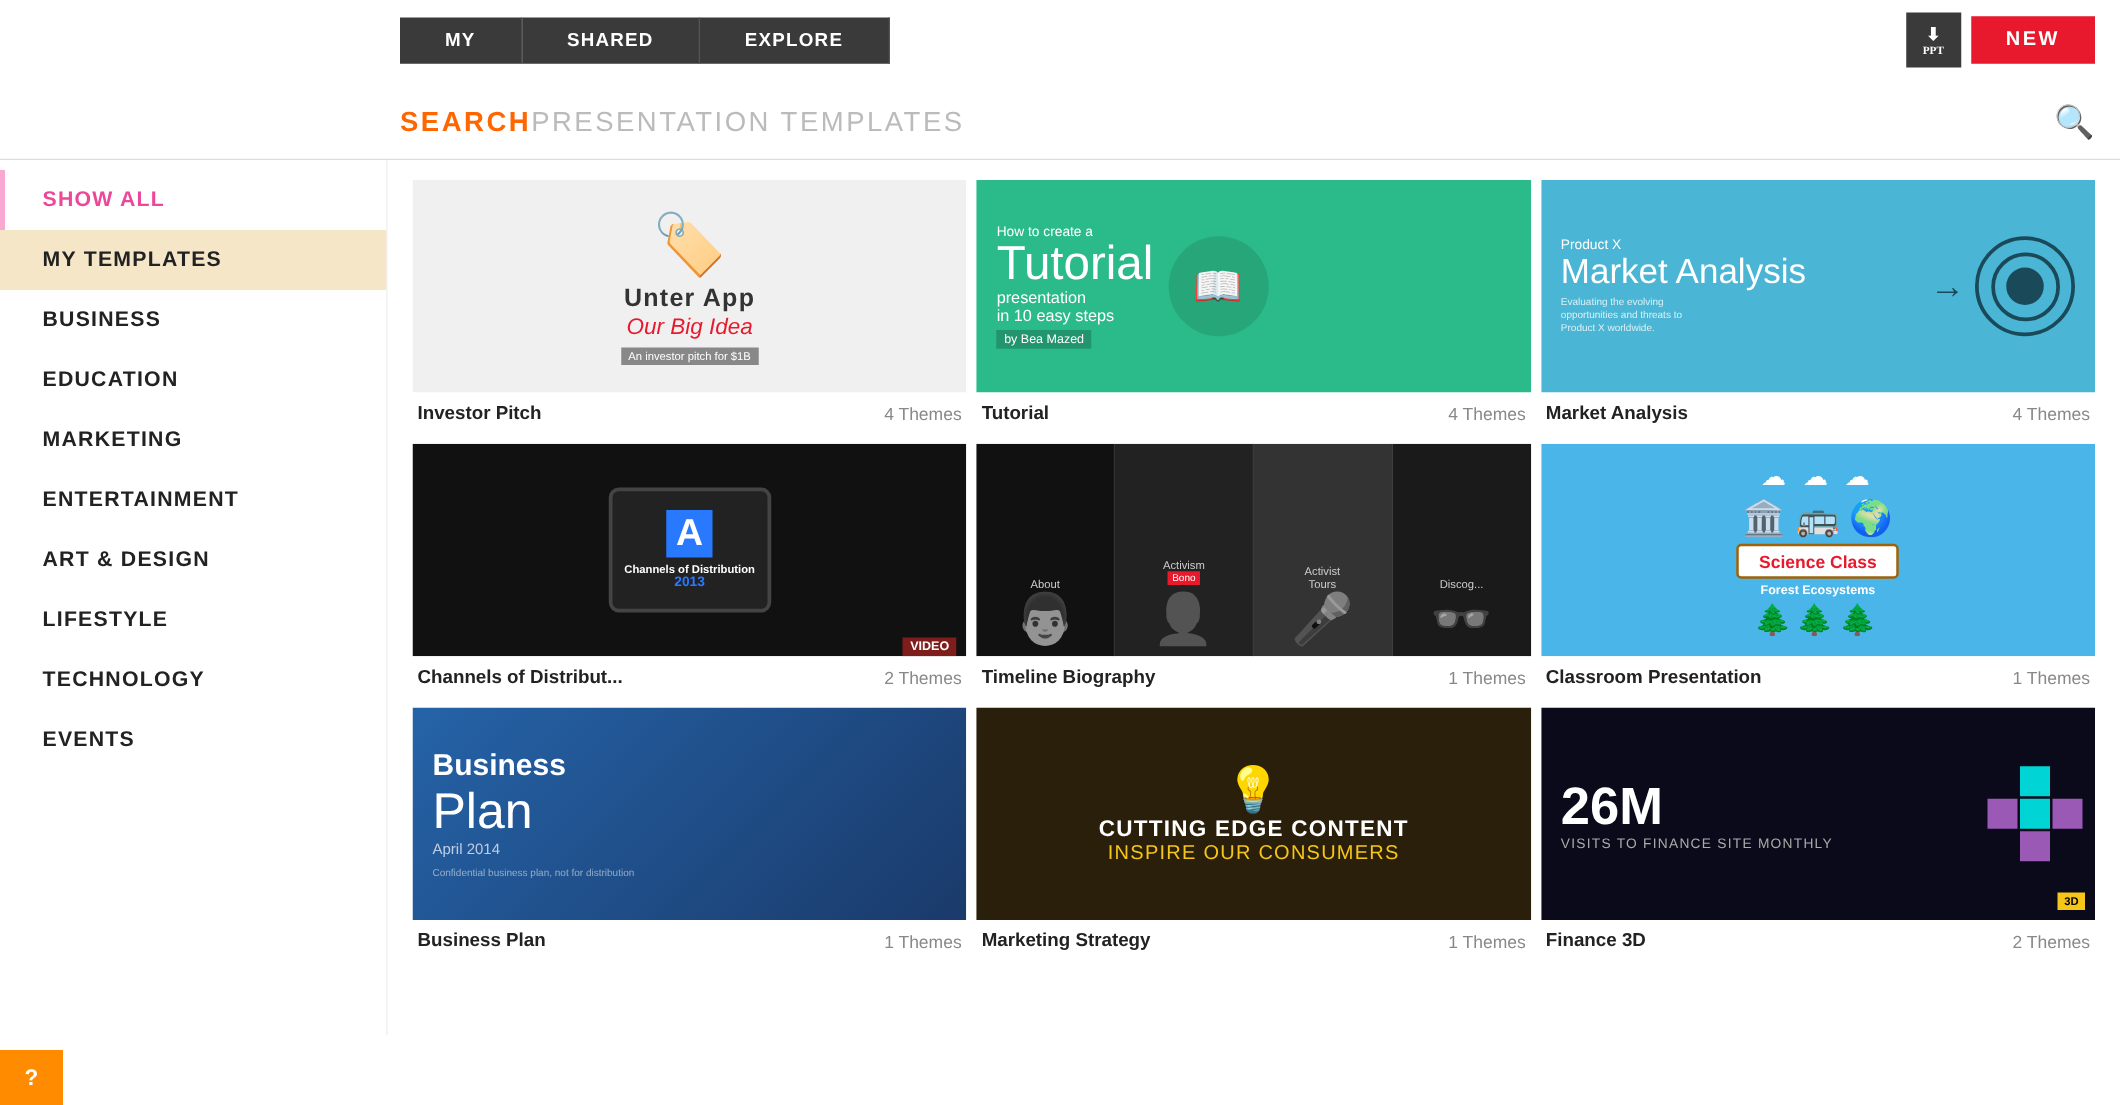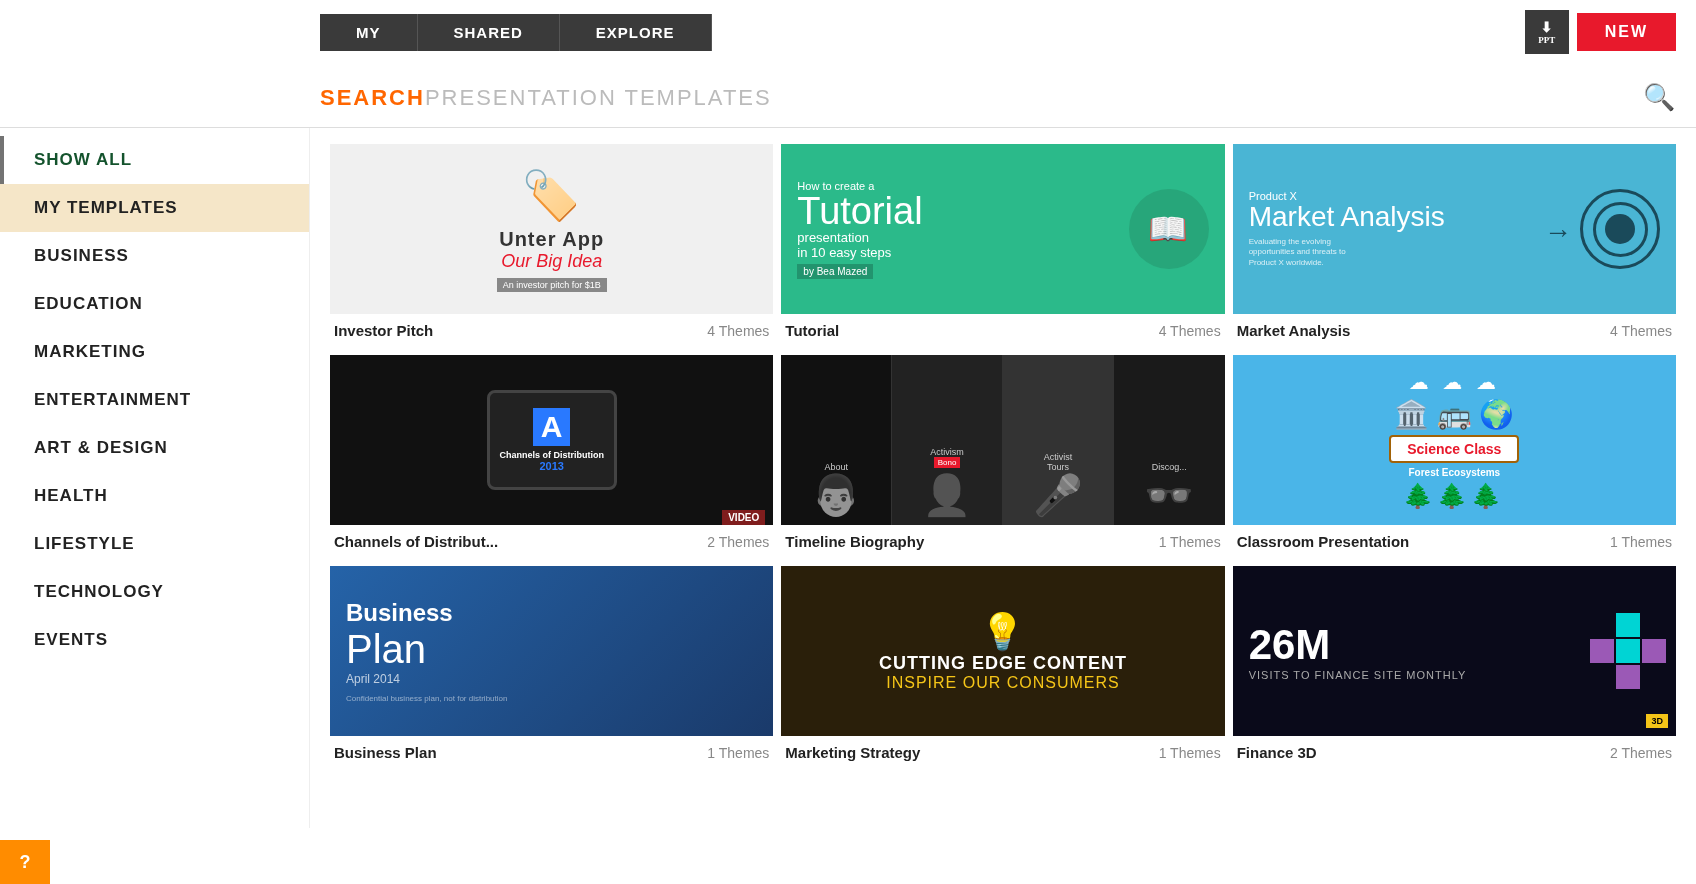--- a/index.html
+++ b/index.html
@@ -46,22 +46,22 @@
       padding: 14px 20px 14px 30px;
       font-size: 17px;
       font-weight: 900;
       text-transform: uppercase;
       letter-spacing: 1px;
       cursor: pointer;
       color: #222;
       border-left: 4px solid transparent;
     }
     .sidebar-item.active {
-      color: #14532d;
-      border-left: 4px solid #737373;
+      color: #ec4899;
+      border-left: 4px solid #f9a8d4;
     }
     .sidebar-item.selected {
       background: #f5e6c8;
       border-left: 4px solid transparent;
     }
 
     
     .help-btn {
       position: fixed;
       bottom: 0;
@@ -144,23 +144,24 @@
       background: #888;
       color: #fff;
       padding: 2px 6px;
       margin-top: 6px;
     }
 
     .thumb-tutorial {
       background: #2bba8a;
       display: flex;
       align-items: center;
-      justify-content: space-between;
+      justify-content: flex-start;
       height: 100%;
       padding: 16px;
+      gap: 12px;
     }
     .thumb-tutorial .text-block { color: #fff; }
     .thumb-tutorial .how-to { font-size: 11px; font-weight: 300; }
     .thumb-tutorial .big { font-size: 38px; font-weight: 300; line-height: 1; }
     .thumb-tutorial .by { font-size: 10px; background: rgba(0,0,0,0.2); display: inline-block; padding: 2px 6px; margin-top: 4px; }
     .thumb-tutorial .circle {
       width: 80px; height: 80px;
       background: #27a67a;
       border-radius: 50%;
       display: flex; align-items: center; justify-content: center;
@@ -363,23 +364,20 @@
       <span>EDUCATION</span>
     </div>
     <div class="sidebar-item">
       <span>MARKETING</span>
     </div>
     <div class="sidebar-item">
       <span>ENTERTAINMENT</span>
     </div>
     <div class="sidebar-item">
       <span>ART &amp; DESIGN</span>
-    </div>
-    <div class="sidebar-item">
-      <span>HEALTH</span>
     </div>
     <div class="sidebar-item">
       <span>LIFESTYLE</span>
     </div>
     <div class="sidebar-item">
       <span>TECHNOLOGY</span>
     </div>
     <div class="sidebar-item">
       <span>EVENTS</span>
     </div>

